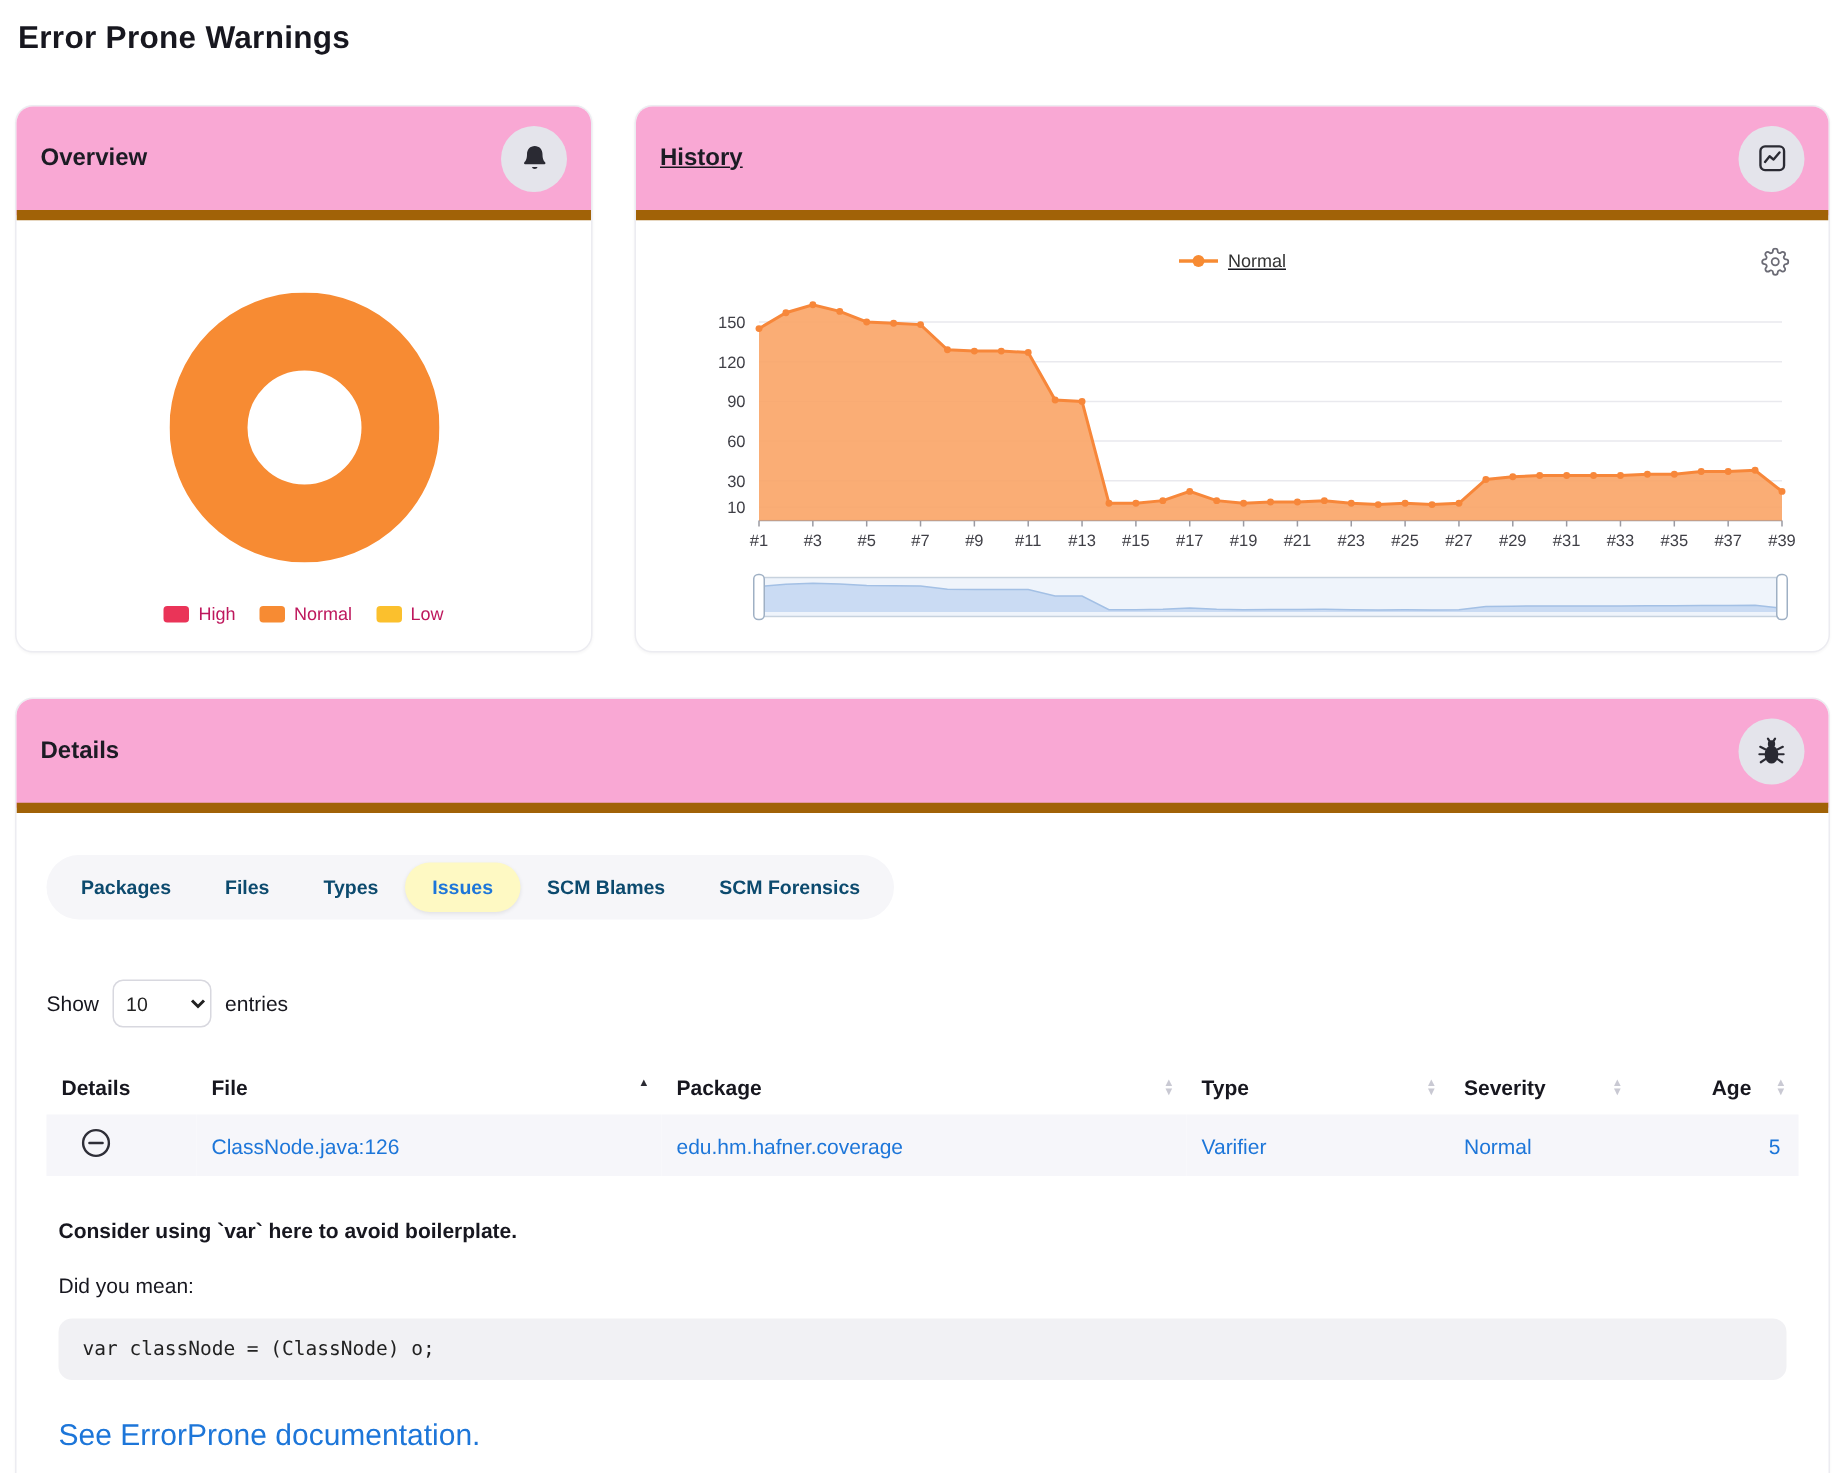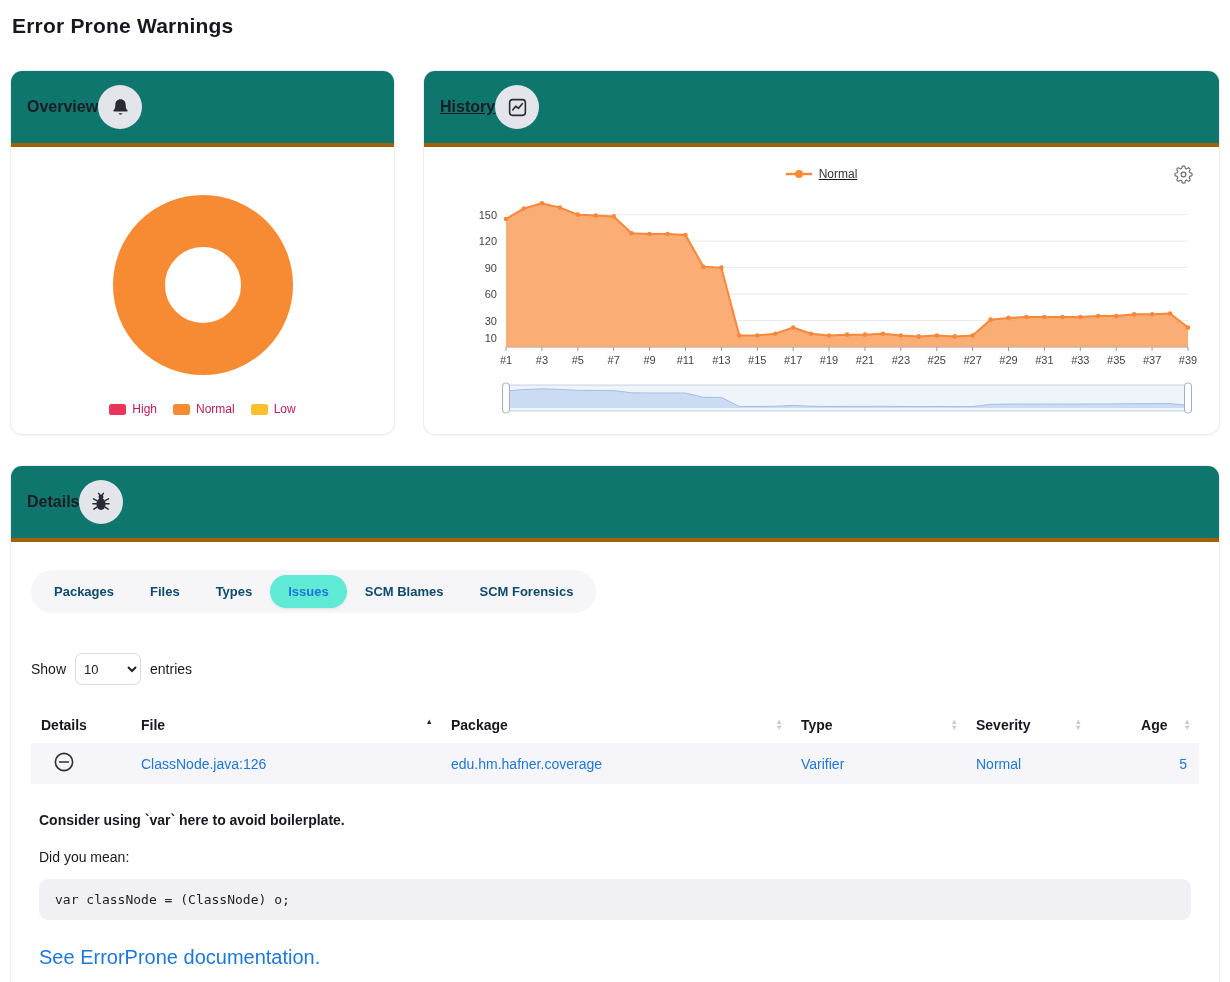--- a/index.html
+++ b/index.html
@@ -11,23 +11,23 @@
     background: #ffffff;
     color: #17171f;
     font-family: "Liberation Sans", sans-serif;
   }
   h1.page-title { font-size: 21px; font-weight: 700; margin: 14px 0 0 12px; letter-spacing: .2px; }
 
   .cards-row { display: flex; gap: 28px; margin: 32px 10px 0 10px; }
 
   .card { background: #fff; border: 1px solid #ececf1; border-radius: 12px; box-shadow: 0 1px 2px rgba(15,15,30,.04); }
   .card-header {
-    display: flex; align-items: center;
-    height: 76px; padding: 0 16px; background: #0f766e;
-    border-bottom: 4px solid #a16207; border-radius: 11px 11px 0 0;
+    display: flex; justify-content: space-between; align-items: center;
+    height: 76px; padding: 0 16px; background: #f9a8d4;
+    border-bottom: 7px solid #a16207; border-radius: 11px 11px 0 0;
   }
   .card-title { font-size: 16px; font-weight: 600; color: #1c1c24; }
   .icon-btn {
     width: 44px; height: 44px; border-radius: 50%; border: none; cursor: pointer;
     background: #e4e4eb; display: flex; align-items: center; justify-content: center; padding: 0;
   }
 
   .overview-card { width: 385px; height: 365px; }
   .history-card { flex: 1; height: 365px; text-decoration: underline; }
 
@@ -43,21 +43,21 @@
   .axis-label { font-size: 11px; fill: #3f3f46; font-family: "Liberation Sans", sans-serif; }
   #history-brush { margin-top: 2px; display: block; }
   #history-chart { display: block; }
 
   .details-card { margin: 30px 10px 0 10px; min-height: 540px; }
   .details-body { padding: 0 20px 30px; }
 
   .tabs { display: inline-flex; background: #f6f6f9; border-radius: 22px; padding: 5px; margin-top: 28px; }
   .tab { border: none; background: transparent; padding: 9px 18px; font-size: 13px; font-weight: 700;
          color: #0c4a6e; border-radius: 17px; cursor: pointer; font-family: inherit; white-space: nowrap; }
-  .tab.active { background: #5eead4; color: #1d76d9; box-shadow: 0 1px 3px rgba(0,0,0,.09); }
+  .tab.active { background: #fef9c3; color: #1d76d9; box-shadow: 0 1px 3px rgba(0,0,0,.09); }
 
   .table-controls { display: flex; justify-content: space-between; align-items: center; margin-top: 40px; font-size: 14px; }
   .length-ctl { display: flex; align-items: center; gap: 9px; }
   select { height: 32px; width: 66px; border: 1px solid #d8d8df; border-radius: 7px; background: #fff;
            font-size: 13px; font-family: inherit; color: #222; padding: 0 4px; }
   .search-box { display: flex; align-items: center; gap: 9px; }
   .search-box input { width: 172px; height: 30px; border: 1px solid #d8d8df; border-radius: 7px;
                       padding: 0 8px; font-size: 13px; font-family: inherit; }
 
   table { width: 100%; border-collapse: collapse; margin-top: 22px; table-layout: fixed; }

